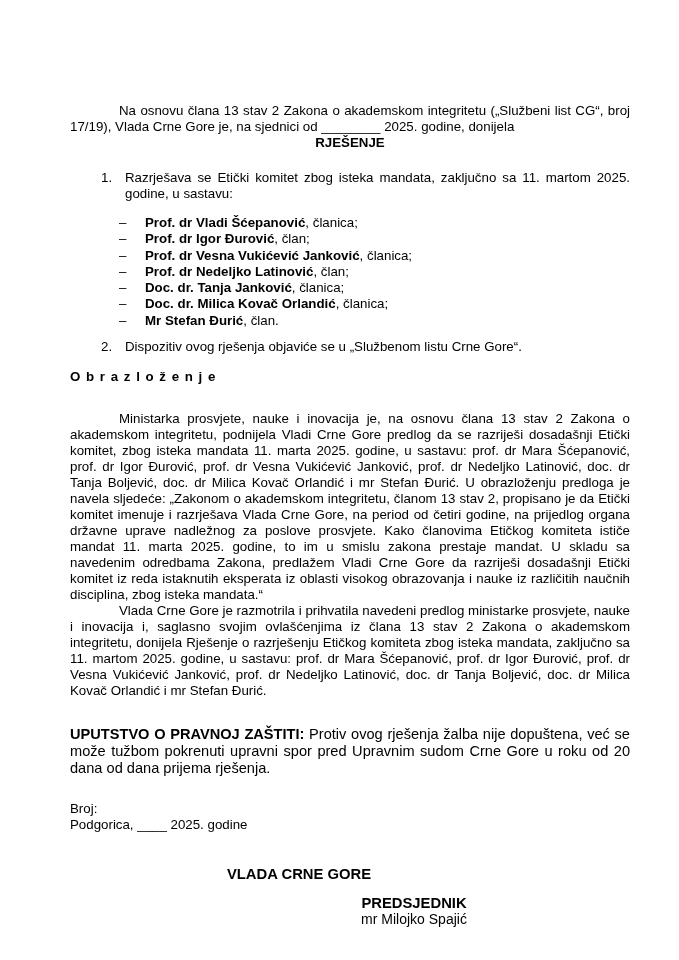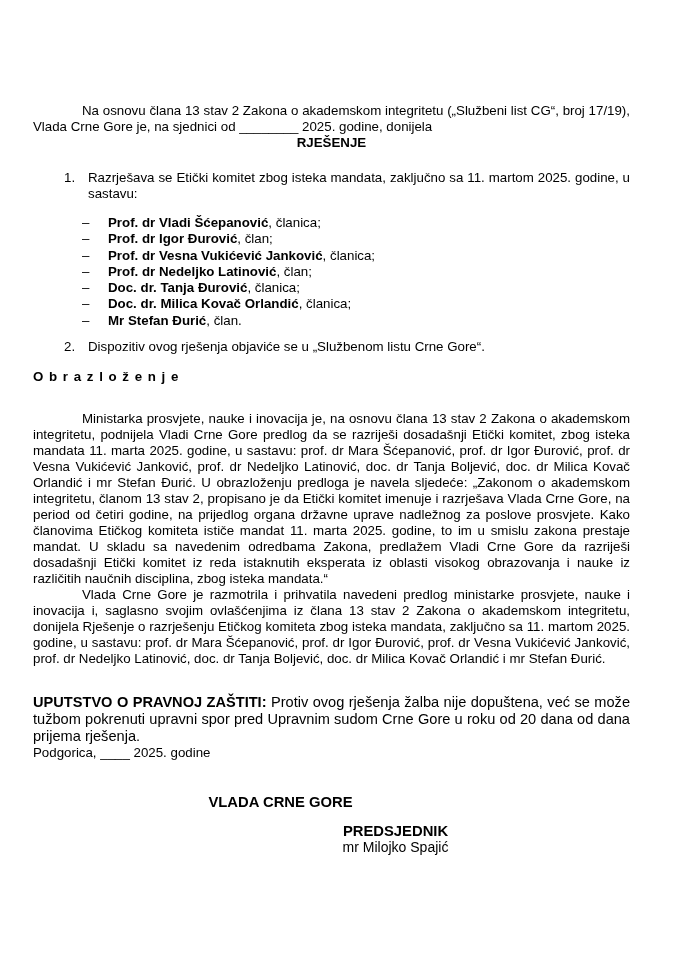--- a/index.html
+++ b/index.html
@@ -3,21 +3,21 @@
 <meta charset="utf-8">
 <style>
   html,body{margin:0;padding:0;background:#ffffff;}
   .page{
     position:relative;
     width:679px;
     height:960px;
     margin:0 auto;
     background:#ffffff;
     box-sizing:border-box;
-    padding:103px 49px 0 33px;
+    padding:103px 49px 0 70px;
     font-family:"Liberation Sans","DejaVu Sans",sans-serif;
     font-size:13.3px;
     line-height:16px;
     color:#000000;
     overflow:hidden;
   }
   .para{margin:0;}
   .justify{text-align:justify;}
   .indent{text-indent:49px;}
   .bold{font-weight:bold;}
@@ -75,21 +75,21 @@
     <li class="member">
       <span class="dash">–</span><span class="bold">Prof. dr Igor Đurović</span><span>, član;</span>
     </li>
     <li class="member">
       <span class="dash">–</span><span class="bold">Prof. dr Vesna Vukićević Janković</span><span>, članica;</span>
     </li>
     <li class="member">
       <span class="dash">–</span><span class="bold">Prof. dr Nedeljko Latinović</span><span>, član;</span>
     </li>
     <li class="member">
-      <span class="dash">–</span><span class="bold">Doc. dr. Tanja Đurović</span><span>, članica;</span>
+      <span class="dash">–</span><span class="bold">Doc. dr. Tanja Janković</span><span>, članica;</span>
     </li>
     <li class="member">
       <span class="dash">–</span><span class="bold">Doc. dr. Milica Kovač Orlandić</span><span>, članica;</span>
     </li>
     <li class="member">
       <span class="dash">–</span><span class="bold">Mr Stefan Đurić</span><span>, član.</span>
     </li>
   </ul>
 
   <div class="list-item second">
@@ -99,20 +99,21 @@
 
   <div class="reason-heading">O b r a z l o ž e n j e</div>
 
   <p class="para indent justify reason-p1">Ministarka prosvjete, nauke i inovacija je, na osnovu člana 13 stav 2 Zakona o akademskom integritetu, podnijela Vladi Crne Gore predlog da se razriješi dosadašnji Etički komitet, zbog isteka mandata 11. marta 2025. godine, u sastavu: prof. dr Mara Šćepanović, prof. dr Igor Đurović, prof. dr Vesna Vukićević Janković, prof. dr Nedeljko Latinović, doc. dr Tanja Boljević, doc. dr Milica Kovač Orlandić i mr Stefan Đurić. U obrazloženju predloga je navela sljedeće: „Zakonom o akademskom integritetu, članom 13 stav 2, propisano je da Etički komitet imenuje i razrješava Vlada Crne Gore, na period od četiri godine, na prijedlog organa državne uprave nadležnog za poslove prosvjete. Kako članovima Etičkog komiteta ističe mandat 11. marta 2025. godine, to im u smislu zakona prestaje mandat. U skladu sa navedenim odredbama Zakona, predlažem Vladi Crne Gore da razriješi dosadašnji Etički komitet iz reda istaknutih eksperata iz oblasti visokog obrazovanja i nauke iz različitih naučnih disciplina, zbog isteka mandata.“</p>
   <p class="para indent justify">Vlada Crne Gore je razmotrila i prihvatila navedeni predlog ministarke prosvjete, nauke i inovacija i, saglasno svojim ovlašćenjima iz člana 13 stav 2 Zakona o akademskom integritetu, donijela Rješenje o razrješenju Etičkog komiteta zbog isteka mandata, zaključno sa 11. martom 2025. godine, u sastavu: prof. dr Mara Šćepanović, prof. dr Igor Đurović, prof. dr Vesna Vukićević Janković, prof. dr Nedeljko Latinović, doc. dr Tanja Boljević, doc. dr Milica Kovač Orlandić i mr Stefan Đurić.</p>
 
   <p class="para justify legal">
     <span class="bold">UPUTSTVO O PRAVNOJ ZAŠTITI:</span><span> Protiv ovog rješenja žalba nije dopuštena, već se može tužbom pokrenuti upravni spor pred Upravnim sudom Crne Gore u roku od 20 dana od dana prijema rješenja.</span>
   </p>
 
+  <div class="broj-line">Broj:</div>
   <div>Podgorica, ____ 2025. godine</div>
 
   <div class="gov-line">VLADA CRNE GORE</div>
 
   <div class="sig-block">
     <div class="sig-title">PREDSJEDNIK</div>
     <div class="sig-name">mr Milojko Spajić</div>
   </div>
 
 </div>

